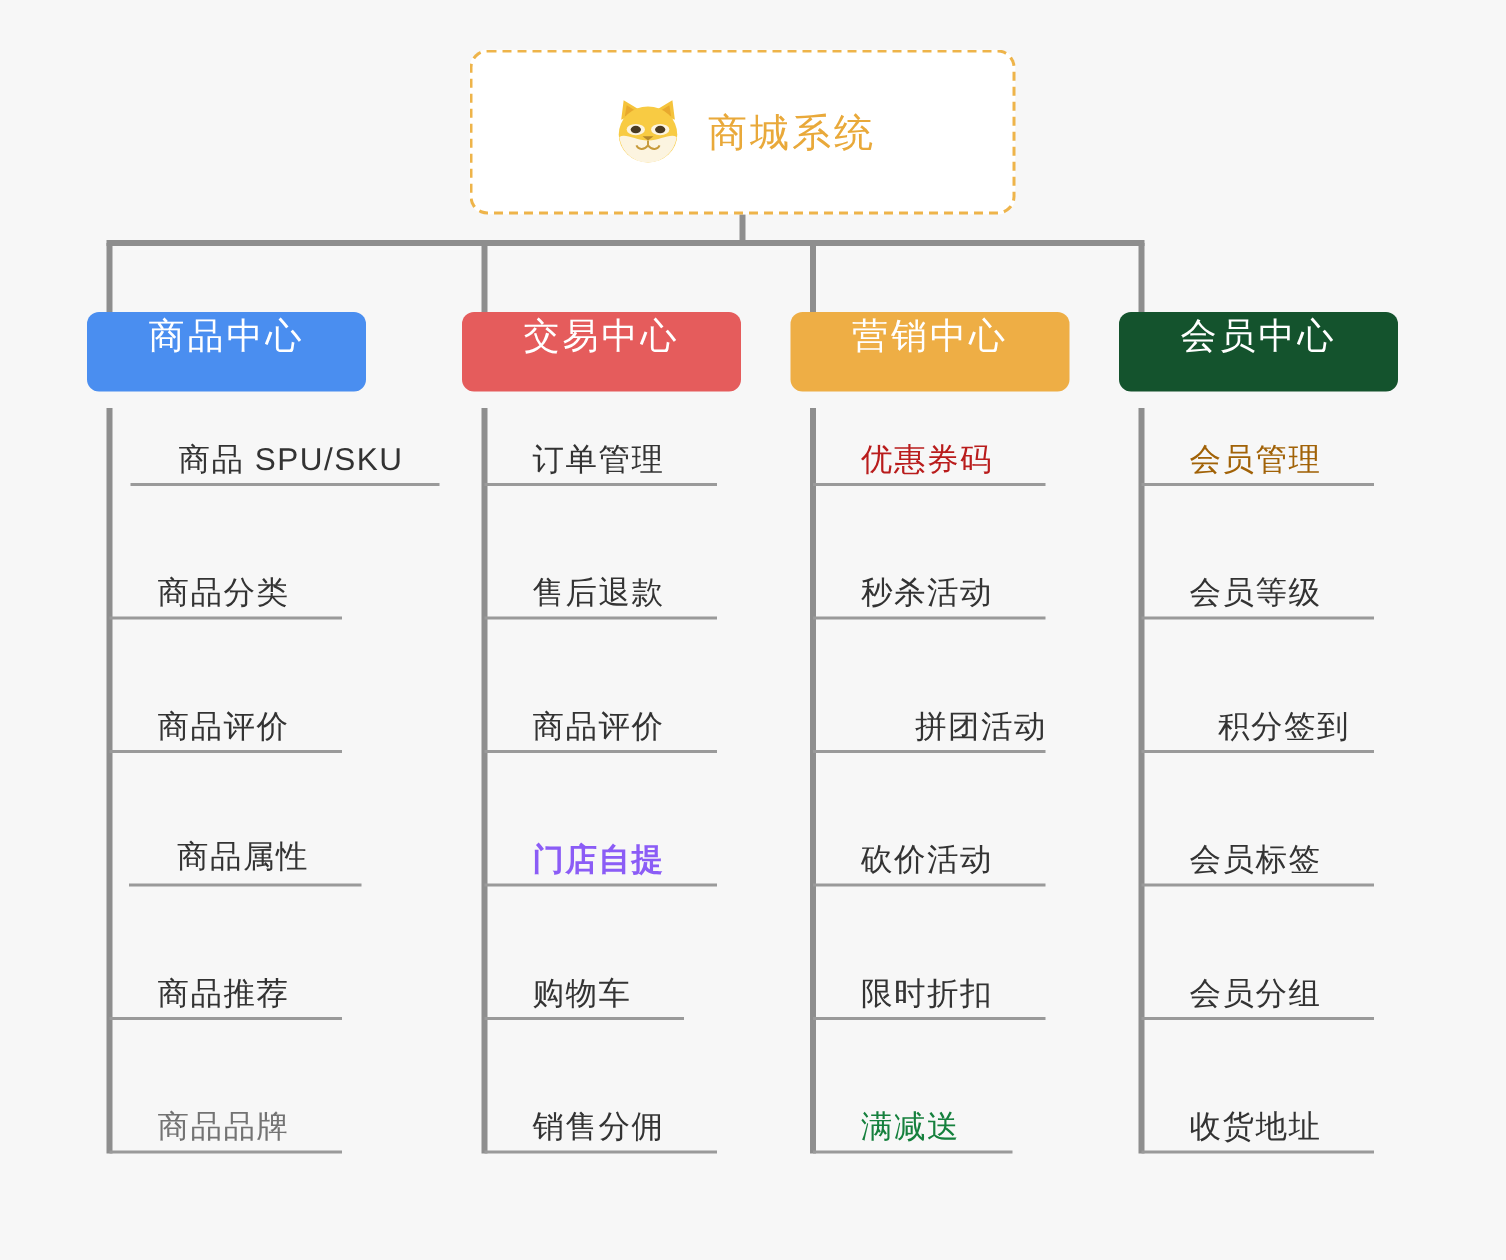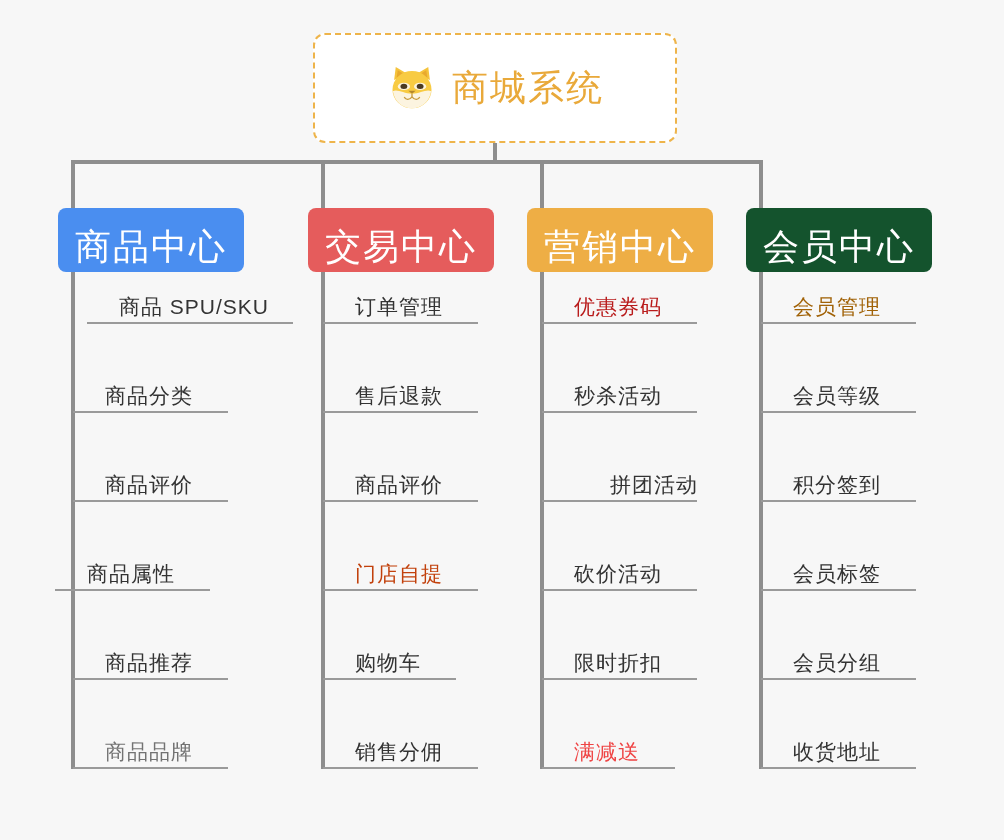--- a/index.html
+++ b/index.html
@@ -42,43 +42,43 @@
     box-sizing: border-box;
     background: #ffffff;
     border: 2px dashed #eeb44a;
     border-radius: 12px;
     display: flex;
     align-items: center;
     justify-content: center;
     gap: 14px;
   }
   #root-title {
-    font-size: 36px;
+    font-size: 26px;
     color: #e9a93a;
     letter-spacing: 2px;
     line-height: 1;
     white-space: nowrap;
   }
   .shiba-icon {
     display: block;
     width: 52px;
     height: 52px;
     flex: 0 0 auto;
   }
 
   
   .category-box {
     position: absolute;
-    height: 64px;
+    height: 53px;
     border-radius: 8px;
     display: flex;
-    align-items: flex-end;
+    align-items: flex-start;
     justify-content: center;
     color: #ffffff;
-    font-size: 36px;
+    font-size: 24px;
     letter-spacing: 2px;
     white-space: nowrap;
     box-sizing: border-box;
   }
 
   
   .leaf-item {
     position: absolute;
     height: 30px;
     box-sizing: border-box;
@@ -149,21 +149,21 @@
       </div>
       <div class="leaf-item" style="left: 87px; top: 294px; width: 206px; border-bottom-color: rgb(154, 154, 154);">
         <span class="leaf-label" style="color: rgb(51, 51, 51);">商品 SPU/SKU</span>
       </div>
       <div class="leaf-item" style="left: 73px; top: 383px; width: 155px; border-bottom-color: rgb(154, 154, 154);">
         <span class="leaf-label" style="color: rgb(51, 51, 51);">商品分类</span>
       </div>
       <div class="leaf-item" style="left: 73px; top: 472px; width: 155px; border-bottom-color: rgb(154, 154, 154);">
         <span class="leaf-label" style="color: rgb(51, 51, 51);">商品评价</span>
       </div>
-      <div class="leaf-item" style="left: 55px; top: 561px; width: 155px; border-bottom-color: rgb(154, 154, 154);">
+      <div class="leaf-item" style="left: 86px; top: 561px; width: 155px; border-bottom-color: rgb(154, 154, 154); font-family: Liberation Mono, monospace;">
         <span class="leaf-label" style="color: rgb(51, 51, 51);">商品属性</span>
       </div>
       <div class="leaf-item" style="left: 73px; top: 650px; width: 155px; border-bottom-color: rgb(154, 154, 154); text-align: center;">
         <span class="leaf-label" style="color: rgb(51, 51, 51);">商品推荐</span>
       </div>
       <div class="leaf-item" style="left: 73px; top: 739px; width: 155px; border-bottom-color: rgb(154, 154, 154);">
         <span class="leaf-label" style="color: #737373;">商品品牌</span>
       </div>
       <div class="category-box" style="left: 308px; top: 208px; width: 186px; background: rgb(229, 92, 92);">
         <span>交易中心</span>
@@ -171,21 +171,21 @@
       <div class="leaf-item" style="left: 323px; top: 294px; width: 155px; border-bottom-color: rgb(154, 154, 154);">
         <span class="leaf-label" style="color: rgb(51, 51, 51);">订单管理</span>
       </div>
       <div class="leaf-item" style="left: 323px; top: 383px; width: 155px; border-bottom-color: rgb(154, 154, 154);">
         <span class="leaf-label" style="color: rgb(51, 51, 51);">售后退款</span>
       </div>
       <div class="leaf-item" style="left: 323px; top: 472px; width: 155px; border-bottom-color: rgb(154, 154, 154);">
         <span class="leaf-label" style="color: rgb(51, 51, 51);">商品评价</span>
       </div>
       <div class="leaf-item" style="left: 323px; top: 561px; width: 155px; border-bottom-color: rgb(154, 154, 154);">
-        <span class="leaf-label" style="color: #c2410c;">门店自提</span>
+        <span class="leaf-label" style="color: #8b5cf6; font-weight: bold;">门店自提</span>
       </div>
       <div class="leaf-item" style="left: 323px; top: 650px; width: 133px; border-bottom-color: rgb(154, 154, 154);">
         <span class="leaf-label" style="color: rgb(51, 51, 51);">购物车</span>
       </div>
       <div class="leaf-item" style="left: 323px; top: 739px; width: 155px; border-bottom-color: rgb(154, 154, 154);">
         <span class="leaf-label" style="color: rgb(51, 51, 51);">销售分佣</span>
       </div>
       <div class="category-box" style="left: 527px; top: 208px; width: 186px; background: rgb(238, 174, 69);">
         <span>营销中心</span>
       </div>
@@ -198,33 +198,33 @@
       <div class="leaf-item" style="left: 542px; top: 472px; width: 155px; border-bottom-color: rgb(154, 154, 154);">
         <span class="leaf-label" style="color: rgb(51, 51, 51); margin-left: 36px;">拼团活动</span>
       </div>
       <div class="leaf-item" style="left: 542px; top: 561px; width: 155px; border-bottom-color: rgb(154, 154, 154);">
         <span class="leaf-label" style="color: rgb(51, 51, 51);">砍价活动</span>
       </div>
       <div class="leaf-item" style="left: 542px; top: 650px; width: 155px; border-bottom-color: rgb(154, 154, 154);">
         <span class="leaf-label" style="color: rgb(51, 51, 51);">限时折扣</span>
       </div>
       <div class="leaf-item" style="left: 542px; top: 739px; width: 133px; border-bottom-color: rgb(154, 154, 154);">
-        <span class="leaf-label" style="color: #ef4444;">满减送</span>
+        <span class="leaf-label" style="color: #15803d;">满减送</span>
       </div>
       <div class="category-box" style="left: 746px; top: 208px; width: 186px; background: #14532d;">
         <span>会员中心</span>
       </div>
       <div class="leaf-item" style="left: 761px; top: 294px; width: 155px; border-bottom-color: rgb(154, 154, 154);">
         <span class="leaf-label" style="color: #a16207;">会员管理</span>
       </div>
       <div class="leaf-item" style="left: 761px; top: 383px; width: 155px; border-bottom-color: rgb(154, 154, 154);">
         <span class="leaf-label" style="color: rgb(51, 51, 51);">会员等级</span>
       </div>
       <div class="leaf-item" style="left: 761px; top: 472px; width: 155px; border-bottom-color: rgb(154, 154, 154);">
-        <span class="leaf-label" style="color: rgb(51, 51, 51);">积分签到</span>
+        <span class="leaf-label" style="color: rgb(51, 51, 51); margin-left: 19px;">积分签到</span>
       </div>
       <div class="leaf-item" style="left: 761px; top: 561px; width: 155px; border-bottom-color: rgb(154, 154, 154);">
         <span class="leaf-label" style="color: rgb(51, 51, 51);">会员标签</span>
       </div>
       <div class="leaf-item" style="left: 761px; top: 650px; width: 155px; border-bottom-color: rgb(154, 154, 154);">
         <span class="leaf-label" style="color: rgb(51, 51, 51);">会员分组</span>
       </div>
       <div class="leaf-item" style="left: 761px; top: 739px; width: 155px; border-bottom-color: rgb(154, 154, 154);">
         <span class="leaf-label" style="color: rgb(51, 51, 51);">收货地址</span>
       </div>

